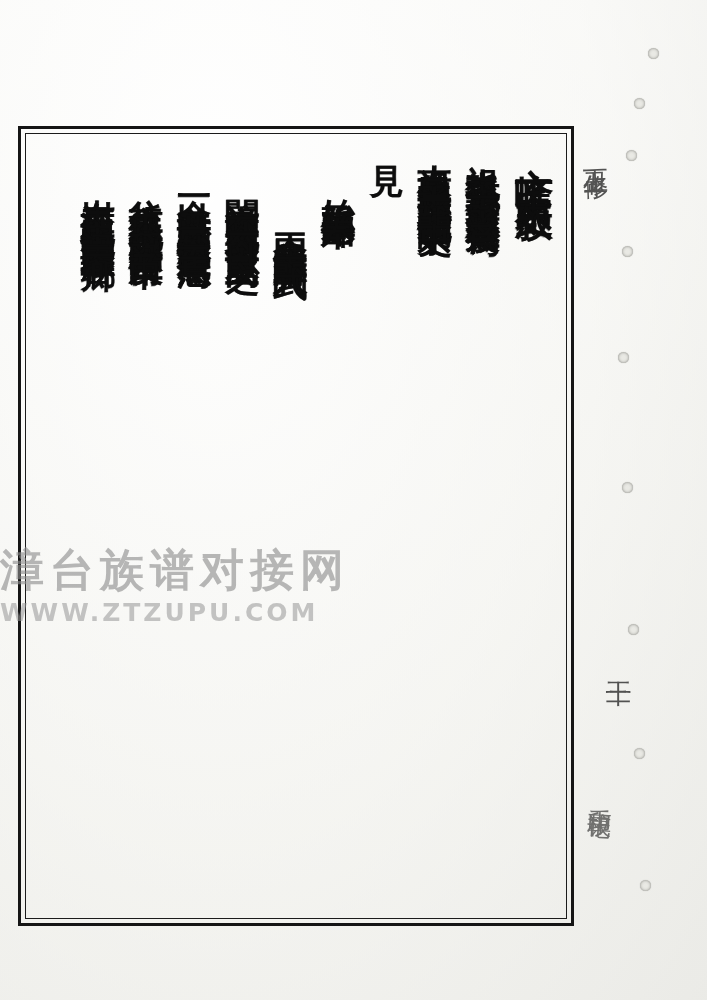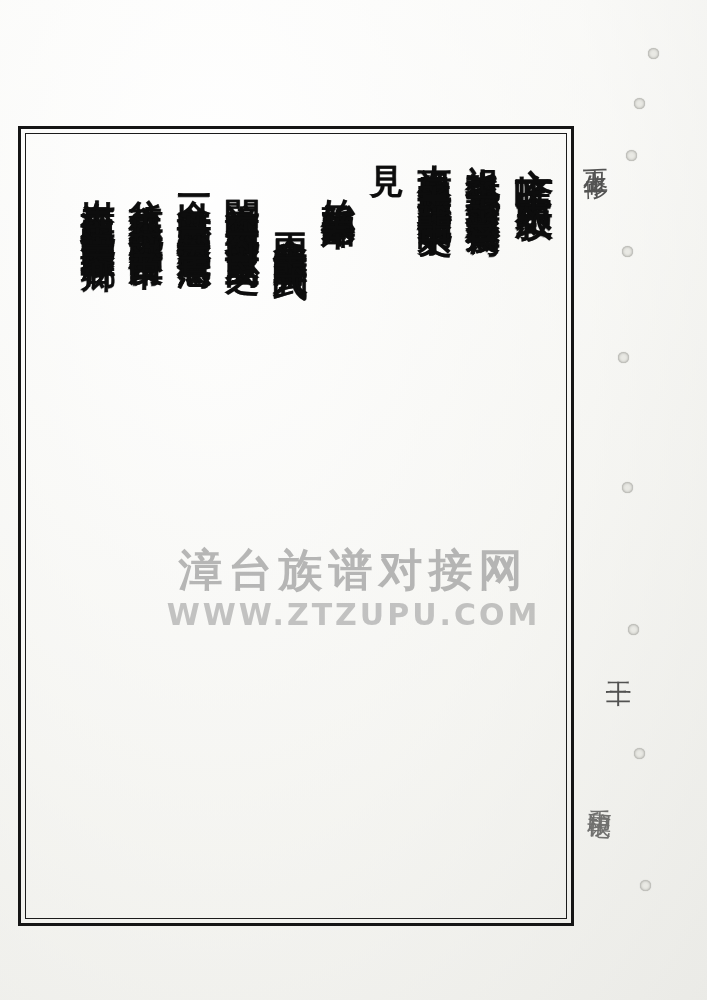--- a/index.html
+++ b/index.html
@@ -129,35 +129,34 @@
     opacity: 0.6;
     transform: rotate(3deg);
   }
 
   
   #watermark {
     position: absolute;
     left: 0;
     right: 0;
     top: 548px;
-    text-align: center;
     pointer-events: none;
     user-select: none;
   }
   #watermark-title {
     font-family: "DejaVu Sans", sans-serif;
     font-size: 44px;
     font-weight: 700;
     color: rgba(140,140,140,0.62);
     letter-spacing: 6px;
     line-height: 1;
   }
   #watermark-url {
     font-family: "DejaVu Sans", sans-serif;
-    font-size: 30px;
+    font-size: 25px;
     font-weight: 700;
     color: rgba(150,150,150,0.55);
     letter-spacing: 3px;
     margin-top: 8px;
     line-height: 1;
   }
 </style>
 </head>
 <body>
 

